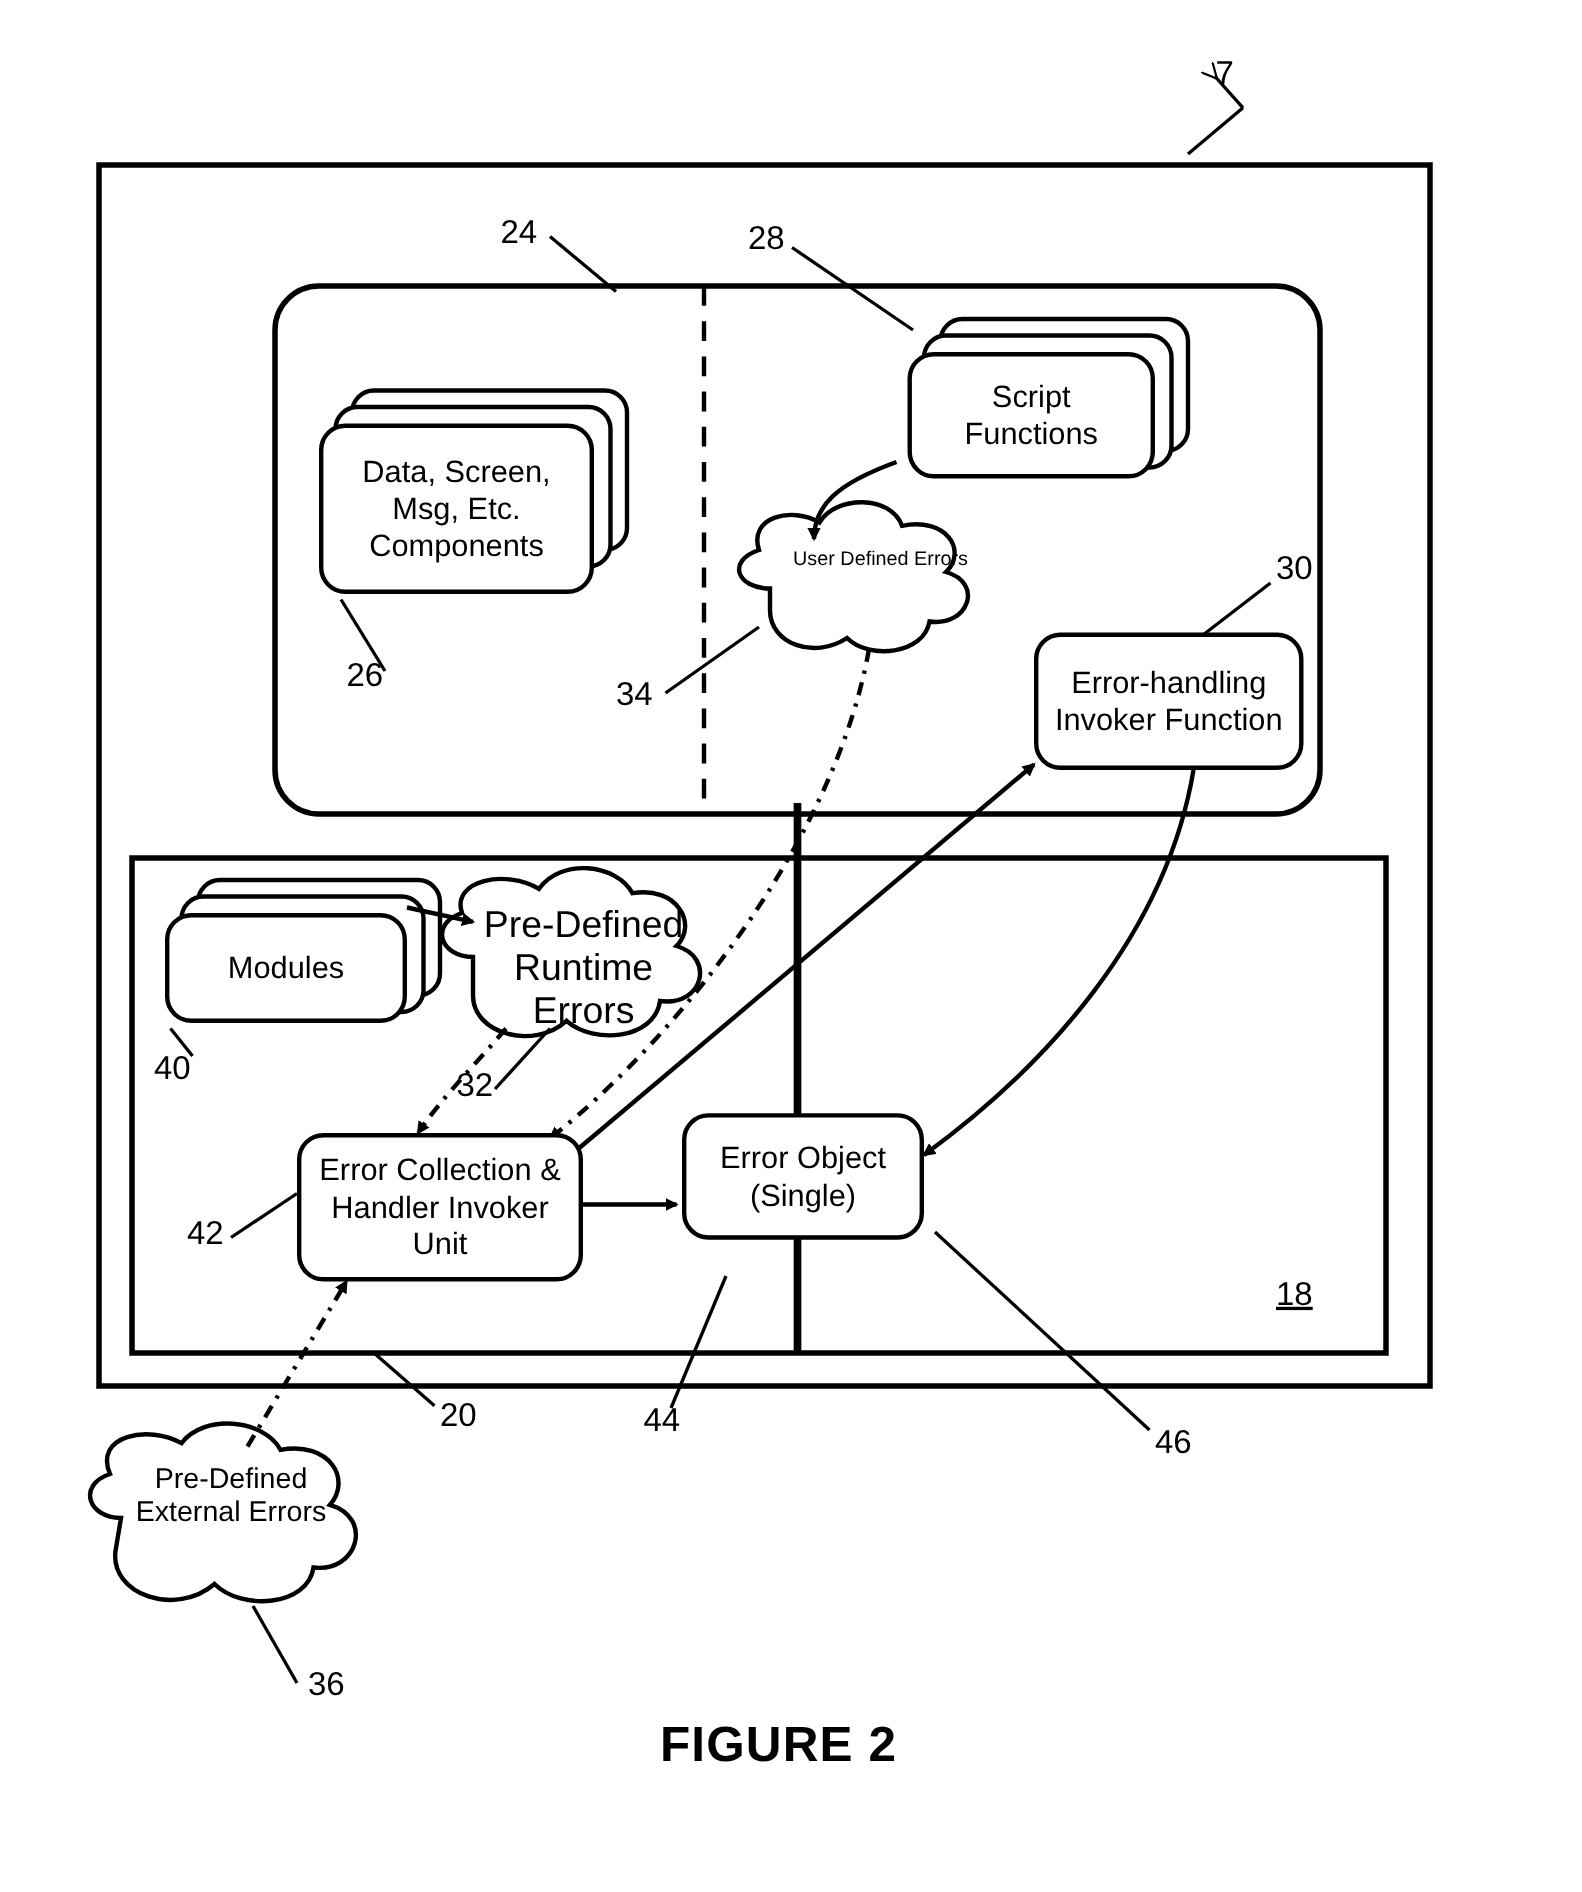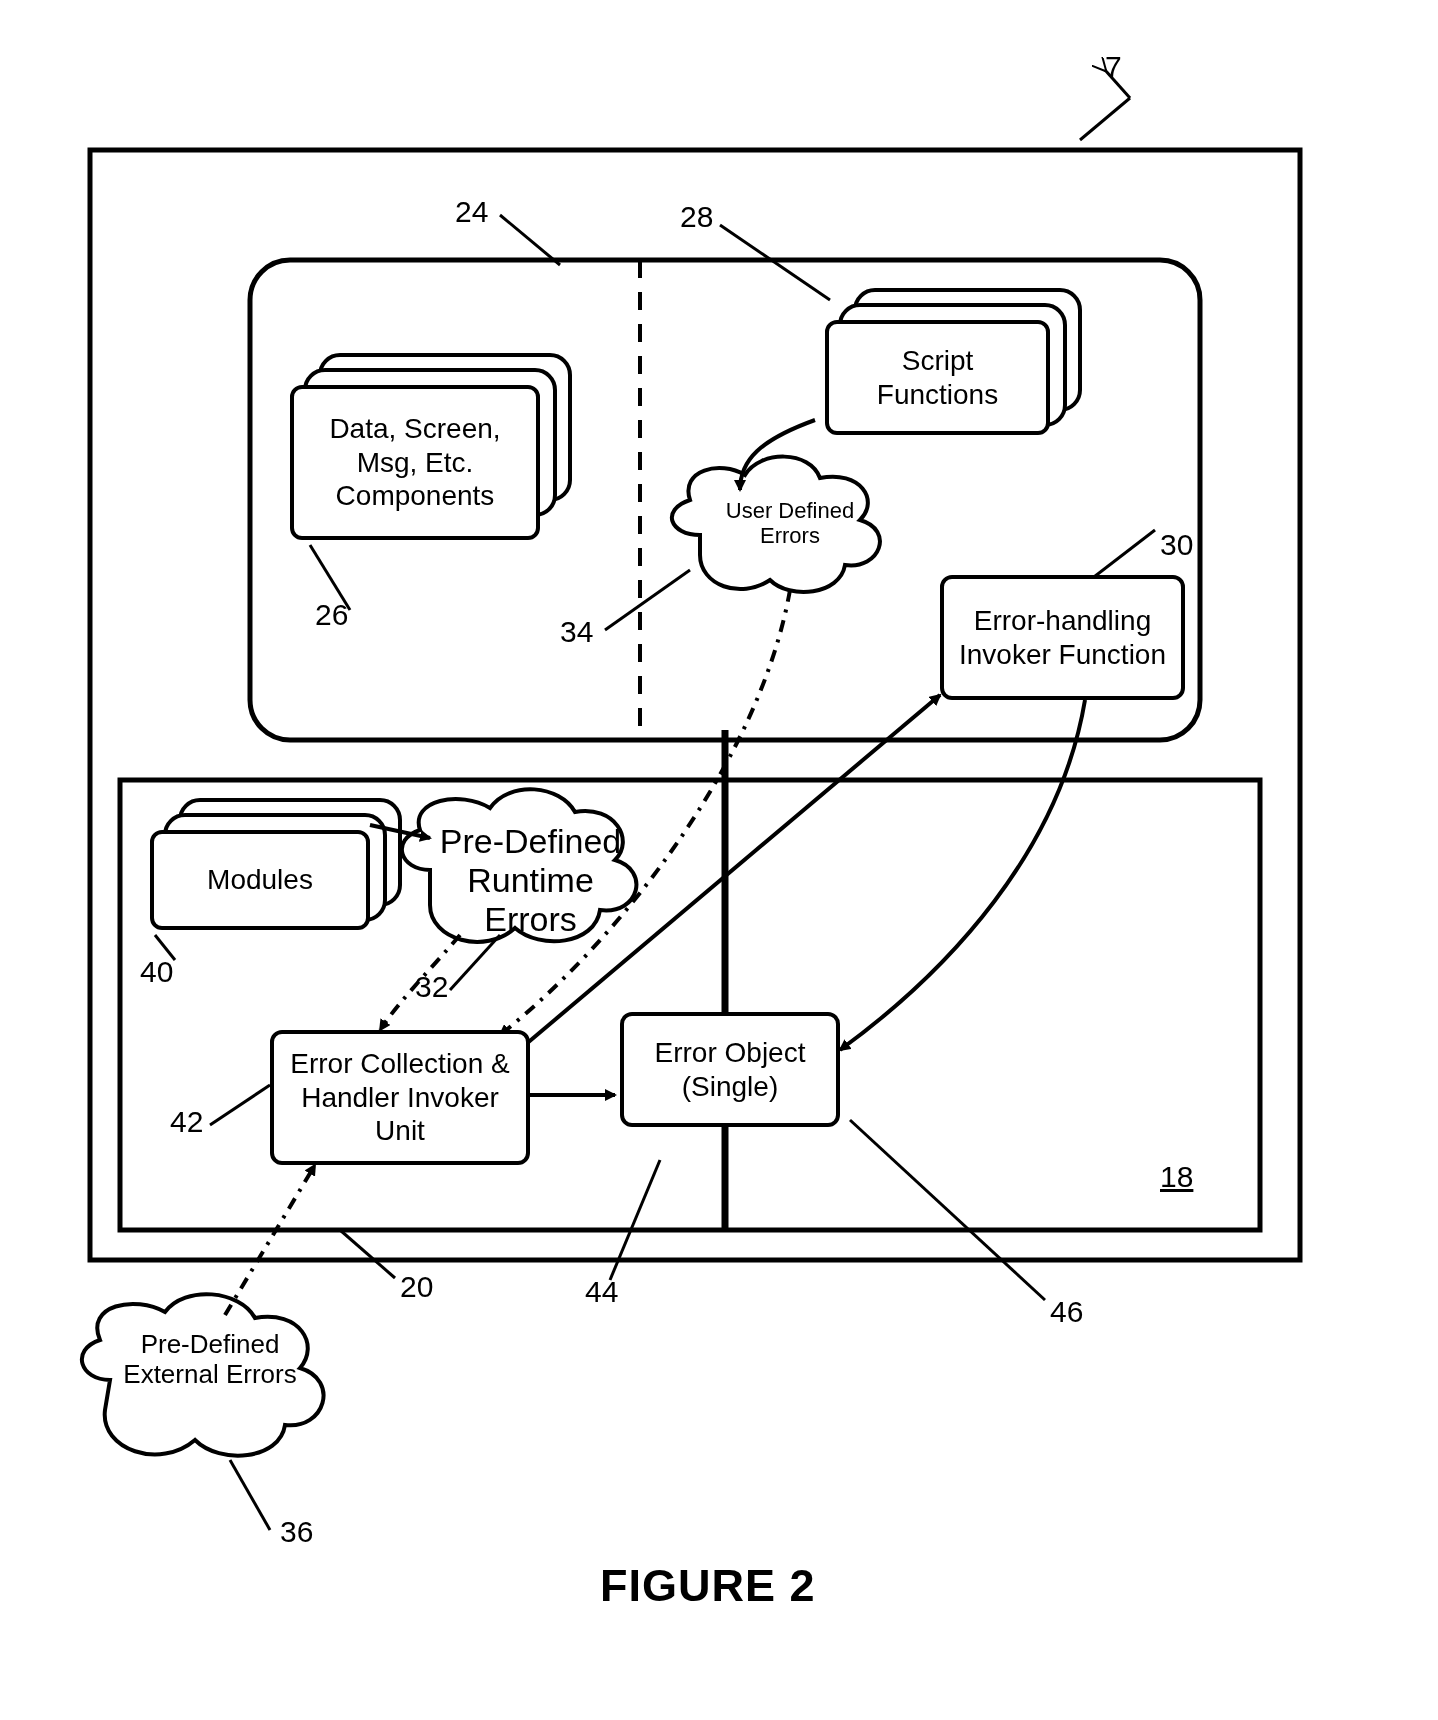--- a/index.html
+++ b/index.html
@@ -8,21 +8,21 @@
     font-family: Arial, Helvetica, sans-serif;
     background: #fff;
     width: 1438px;
     height: 1720px;
     position: relative;
   }
   .abs { position: absolute; }
   .box {
     border: 4px solid #000;
     box-sizing: border-box;
-    border-radius: 12px;
+    border-radius: 24px;
     background: #fff;
     text-align: center;
     display: flex;
     align-items: center;
     justify-content: center;
     padding: 8px 14px;
     font-size: 28px;
     line-height: 1.2;
     font-weight: 500;
   }
@@ -147,25 +147,25 @@
 
 <div class="abs labeln" style="left:455px; top:195px;">24</div>
 
 <div class="abs labeln" style="left:680px; top:200px;">28</div>
 
 <div class="abs box" style="left:290px; top:385px; width:250px; height:155px;">Data, Screen, Msg, Etc. Components</div>
 <div class="abs labeln" style="left:315px; top:598px;">26</div>
 
 <div class="abs box" style="left:825px; top:320px; width:225px; height:115px;">Script Functions</div>
 
-<div class="abs" style="left:700px; top:498px; width:180px; text-align:center; font-size:22px; line-height:1.15;">User Defined Errors</div>
+<div class="abs" style="left:700px; top:498px; width:180px; text-align:right; font-size:18px; line-height:1.15;">User Defined Errors</div>
 <div class="abs labeln" style="left:560px; top:615px;">34</div>
 
 <div class="abs box" style="left:940px; top:575px; width:245px; height:125px;">Error-handling Invoker Function</div>
-<div class="abs labeln" style="left:1160px; top:500px;margin-top:28px;">30</div>
+<div class="abs labeln" style="left:1160px; top:500px;">30</div>
 
 <div class="abs box" style="left:150px; top:830px; width:220px; height:100px;">Modules</div>
 <div class="abs labeln" style="left:140px; top:955px;">40</div>
 
 <div class="abs" style="left:438px; top:822px; width:185px; text-align:center; font-size:34px; line-height:1.15;">Pre-Defined Runtime Errors</div>
 <div class="abs labeln" style="left:415px; top:970px;">32</div>
 
 <div class="abs box" style="left:270px; top:1030px; width:260px; height:135px;">Error Collection &amp; Handler Invoker Unit</div>
 <div class="abs labeln" style="left:170px; top:1105px;">42</div>
 

